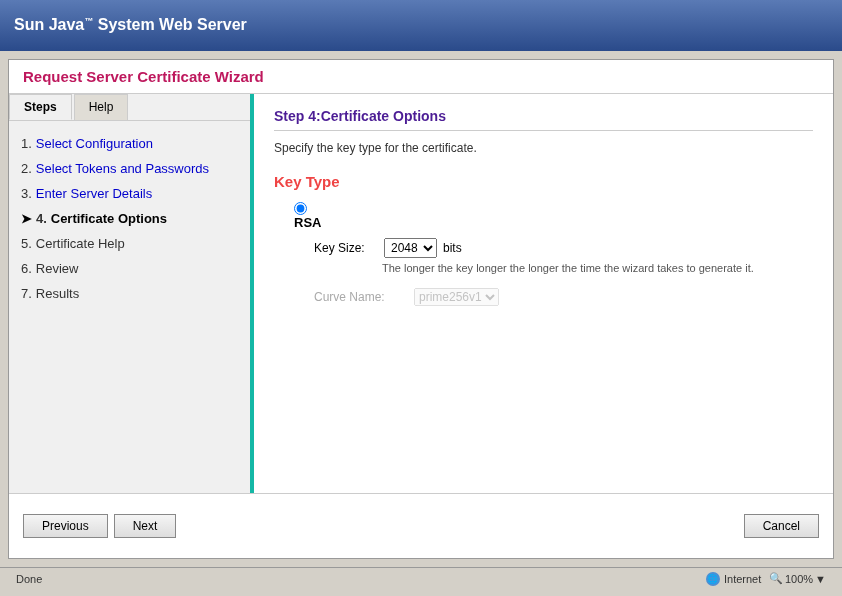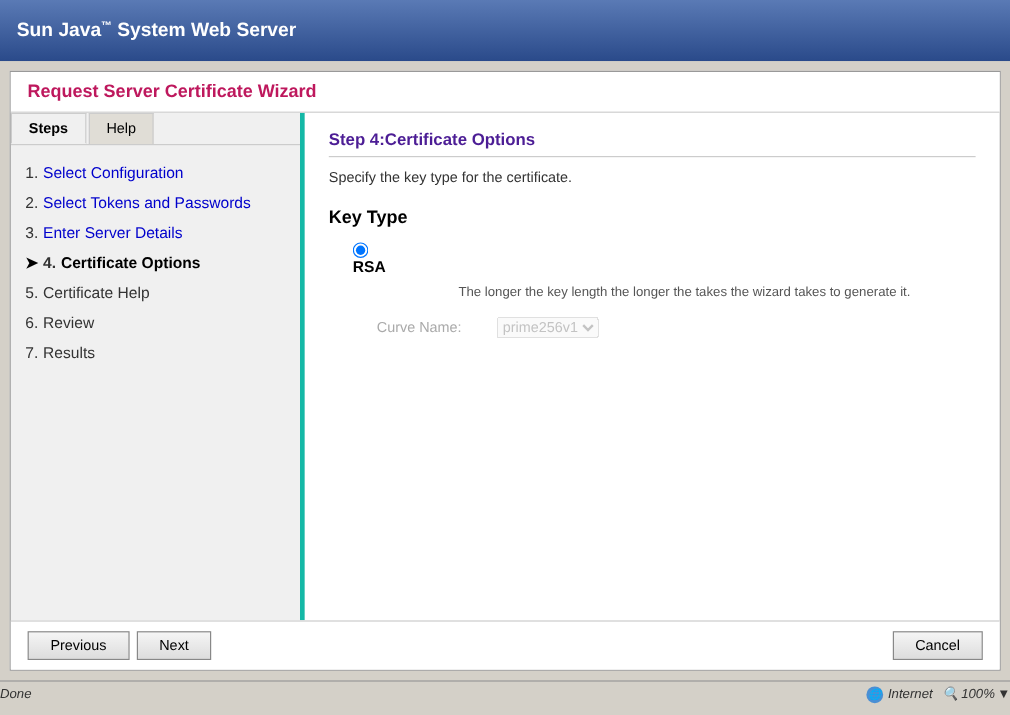--- a/index.html
+++ b/index.html
@@ -130,21 +130,21 @@
 
     .step-description {
       font-size: 12px;
       color: #333;
       margin-bottom: 18px;
     }
 
     .section-title {
       font-size: 15px;
       font-weight: bold;
-      color: #000000;
+      color: #ef4444;
       margin-bottom: 12px;
     }
 
     .radio-group {
       margin-left: 20px;
     }
 
     .radio-option {
       display: flex;
       align-items: flex-start;
@@ -205,21 +205,21 @@
     }
 
     .curve-option select {
       font-size: 12px;
       color: #aaa;
     }
 
     
     .wizard-footer {
       border-top: 1px solid #ccc;
-      padding: 8px 14px;
+      padding: 20px 14px;
       display: flex;
       align-items: center;
       background: white;
     }
 
     .footer-left {
       display: flex;
       gap: 6px;
     }
 
@@ -236,25 +236,24 @@
       color: #000;
     }
 
     
     .status-bar {
       height: 22px;
       background: #d4d0c8;
       border-top: 1px solid #999;
       display: flex;
       align-items: center;
-      padding: 0 0;
+      padding: 0 16px;
       font-size: 11px;
       color: #333;
       justify-content: space-between;
-      font-style: italic;
     }
 
     .status-left {
       display: flex;
       align-items: center;
       gap: 4px;
     }
 
     .status-right {
       display: flex;
@@ -359,22 +358,32 @@
 
         <div class="section-title">Key Type</div>
 
         <div class="radio-group">
 
           <div class="radio-option">
             <input type="radio" name="keytype" id="rsa" checked="" style="">
             <label for="rsa" class="radio-label">RSA</label>
           </div>
 
-
-          <div class="hint-text">The longer the key length the longer the takes the wizard takes to generate it.</div>
+          <div class="sub-option">
+            <label>Key Size:</label>
+            <select>
+              <option value="512">512</option>
+              <option value="1024">1024</option>
+              <option value="2048" selected="">2048</option>
+              <option value="4096">4096</option>
+            </select>
+            <span class="bits-label">bits</span>
+          </div>
+
+          <div class="hint-text">The longer the key longer the longer the time the wizard takes to generate it.</div>
 
 
           <div class="curve-option">
             <label>Curve Name:</label>
             <select disabled="">
               <option value="prime256v1">prime256v1</option>
             </select>
           </div>
 
         </div>

